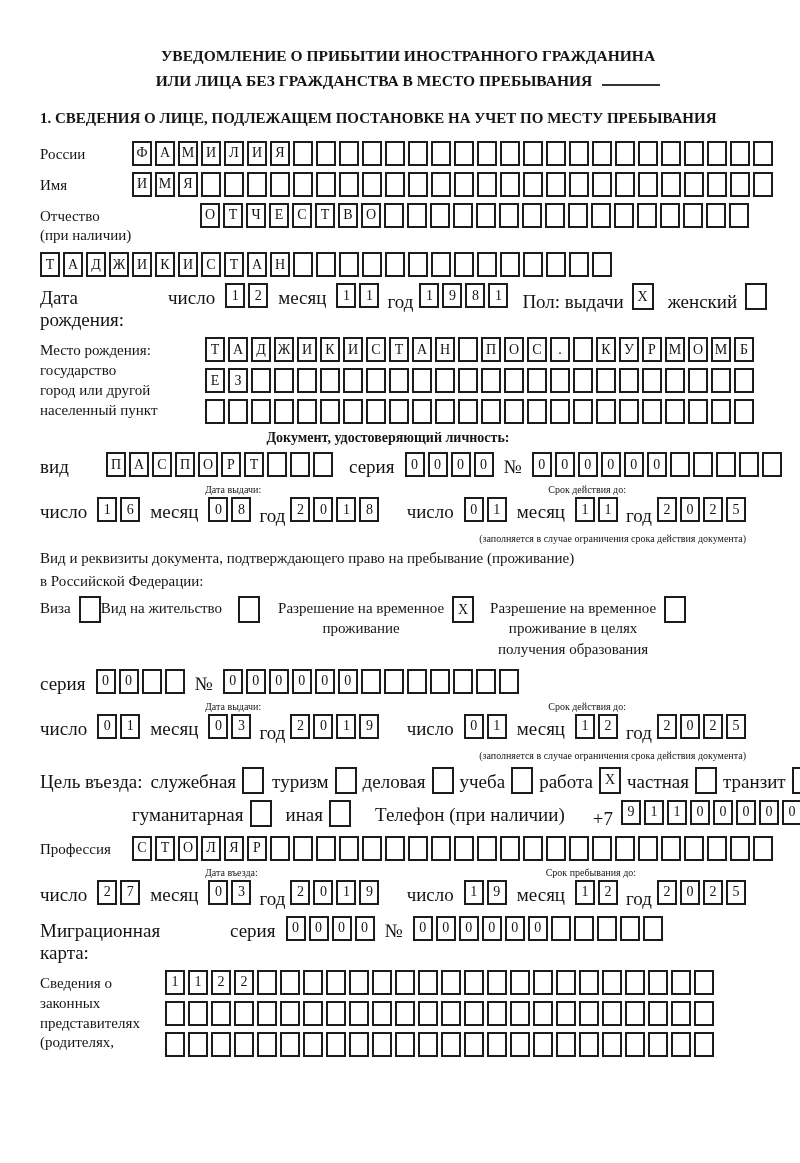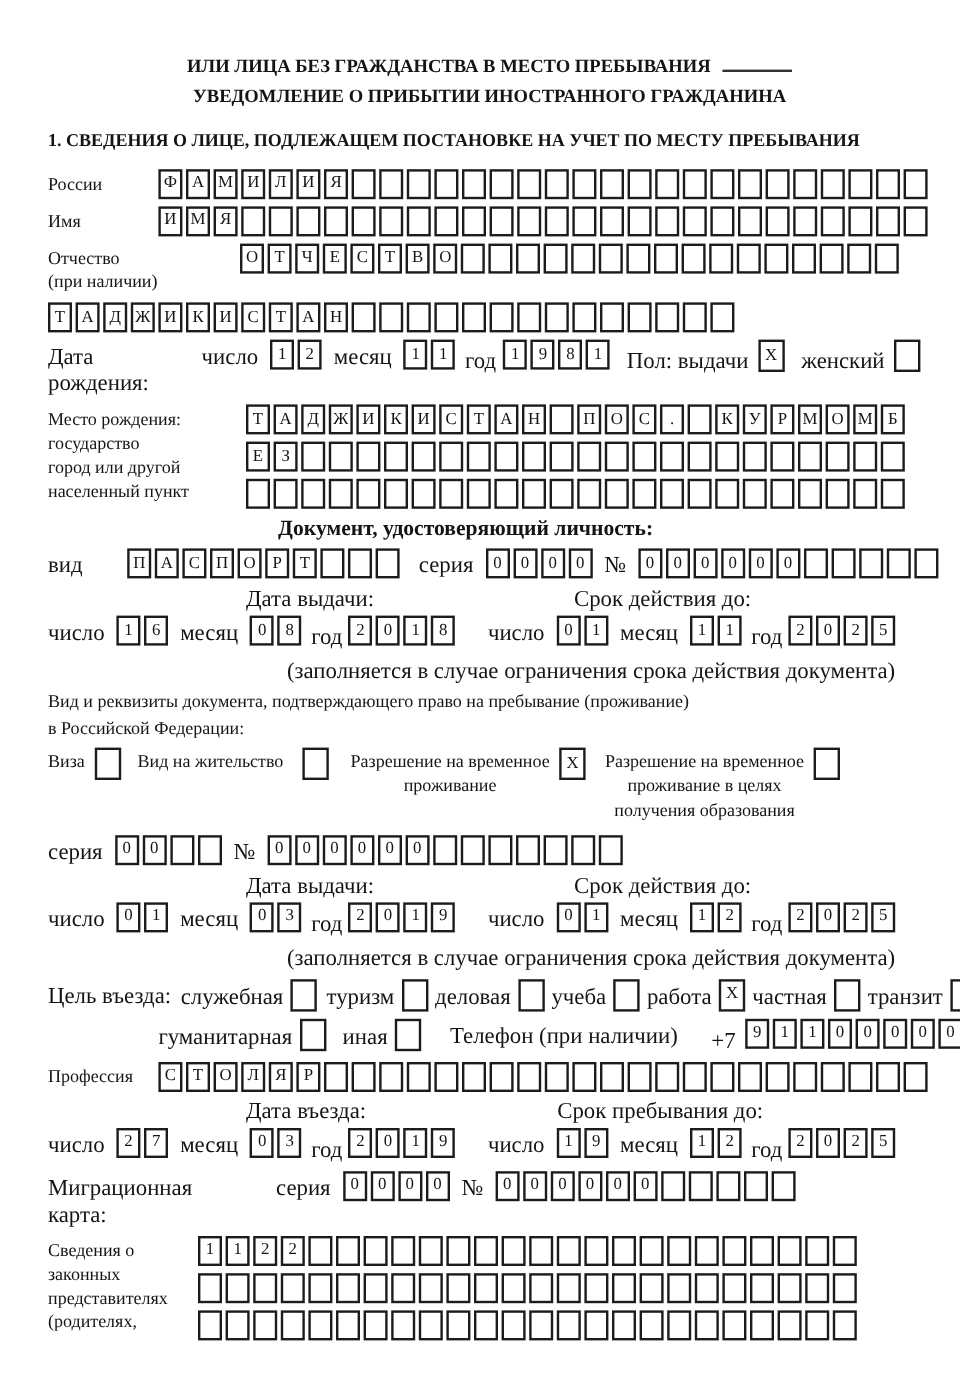--- a/index.html
+++ b/index.html
@@ -20,40 +20,40 @@
   
   .r{display:flex;align-items:flex-start;margin-bottom:6px;}
   .lbl{font-size:15px;line-height:1.32;padding-top:4px;flex:0 0 auto;}
   .il{font-size:19px;padding-top:4px;flex:0 0 auto;}
   .cells{display:flex;gap:3px;flex:0 0 auto;}
   .cell{width:20px;height:25px;border:2px solid #1c1c1c;box-sizing:border-box;background:#fff;
         display:flex;align-items:center;justify-content:center;font-size:14px;flex:0 0 auto;}
   .cb .cell{width:22px;height:27px;}
   .stack{display:flex;flex-direction:column;gap:6px;}
 
-  .doc-heading{text-align:center;font-weight:bold;font-size:18px;margin:2px 40px 6px 0;}
-  .hdr-row{display:flex;font-size:19px;margin:4px 0 2px 0;align-items:flex-end;}
-  .fine{font-size:19px;width:fit-content;margin:0 30px 6px auto;}
+  .doc-heading{text-align:center;font-weight:bold;font-size:14px;margin:2px 40px 6px 0;}
+  .hdr-row{display:flex;font-size:10px;margin:4px 0 2px 0;align-items:flex-end;}
+  .fine{font-size:10px;width:fit-content;margin:0 30px 6px auto;}
   .text-line{font-size:15px;margin:2px 0 6px 0;}
 
   .permit-item{display:flex;align-items:flex-start;gap:8px;}
   .permit-text{font-size:15px;line-height:1.35;text-align:center;padding-top:2px;}
-  .purpose-item{display:flex;align-items:flex-end;gap:6px;}
+  .purpose-item{display:flex;align-items:center;gap:6px;}
   .mr{margin-right:10px;} .ml{margin-left:10px;}
 </style>
 </head>
 <body>
 
 <div class="page">
 
 
 
   <div class="title">
+    <div>УВЕДОМЛЕНИЕ О ПРИБЫТИИ ИНОСТРАННОГО ГРАЖДАНИНА</div>
     <div><span>ИЛИ ЛИЦА БЕЗ ГРАЖДАНСТВА В МЕСТО ПРЕБЫВАНИЯ</span><span class="title-underline"></span></div>
-    <div>УВЕДОМЛЕНИЕ О ПРИБЫТИИ ИНОСТРАННОГО ГРАЖДАНИНА</div>
   </div>
 
   <div class="sec-heading">1. СВЕДЕНИЯ О ЛИЦЕ, ПОДЛЕЖАЩЕМ ПОСТАНОВКЕ НА УЧЕТ ПО МЕСТУ ПРЕБЫВАНИЯ</div>
 
   <div class="r">
     <div class="lbl" style="width:92px">России</div>
     <div class="cells">
         <div class="cell">Ф</div>
         <div class="cell">А</div>
         <div class="cell">М</div>
@@ -386,21 +386,21 @@
   <div class="text-line">Вид и реквизиты документа, подтверждающего право на пребывание (проживание)</div>
   <div class="text-line">в Российской Федерации:</div>
 
   <div class="r" style="margin-bottom:10px">
     <div class="permit-item">
       <span class="permit-text">Виза</span>
       <div class="cells cb">
           <div class="cell"></div>
         </div>
     </div>
-    <div class="permit-item" style="margin-left:14px">
+    <div class="permit-item" style="">
       <span class="permit-text">Вид на жительство</span>
       <div class="cells cb" style="margin-left:8px">
           <div class="cell"></div>
         </div>
     </div>
     <div class="permit-item" style="margin-left:18px">
       <div class="permit-text">
         <div>Разрешение на временное</div>
         <div>проживание</div>
       </div>

